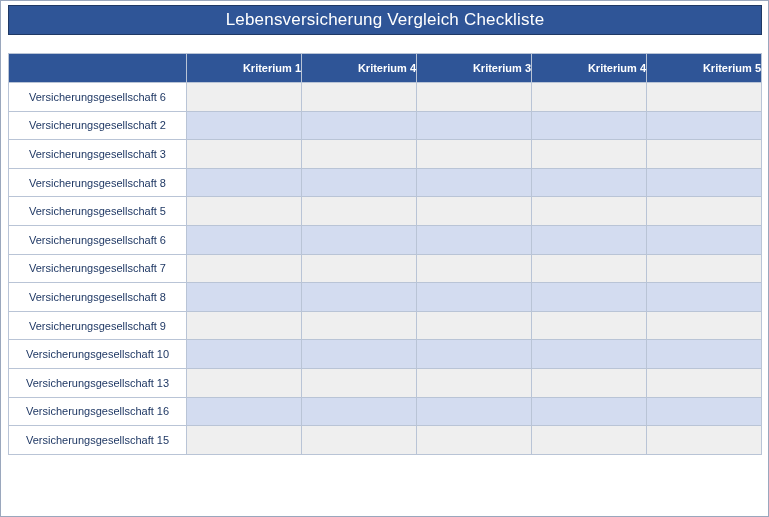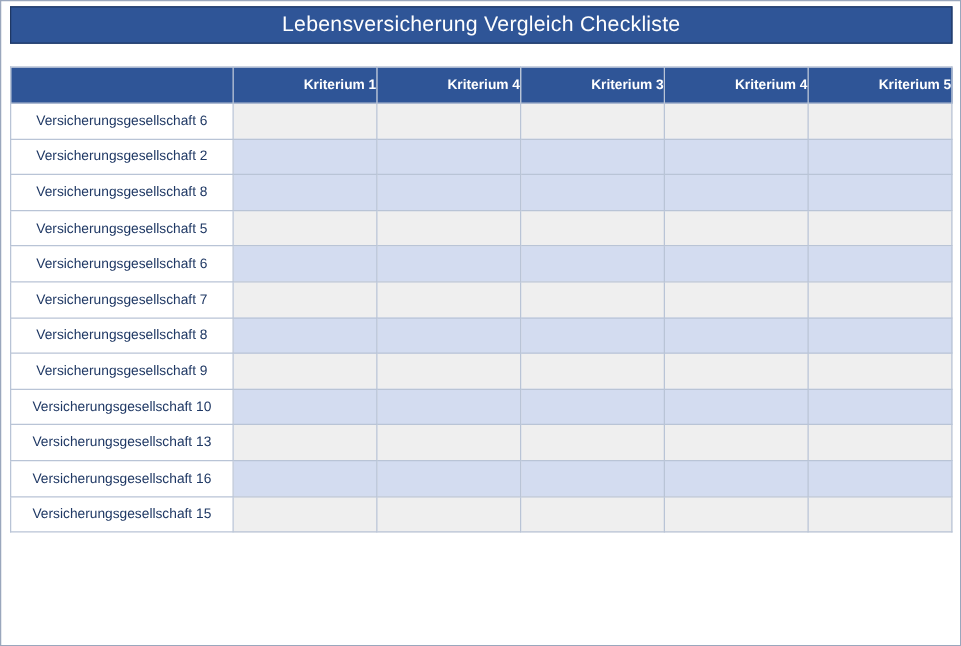--- a/index.html
+++ b/index.html
@@ -118,20 +118,28 @@
         <td class="cell"></td>
       </tr>
       <tr class="alt">
         <td class="rowhead">Versicherungsgesellschaft 2</td>
         <td class="cell"></td>
         <td class="cell"></td>
         <td class="cell"></td>
         <td class="cell"></td>
         <td class="cell"></td>
       </tr>
+      <tr>
+        <td class="rowhead">Versicherungsgesellschaft 3</td>
+        <td class="cell"></td>
+        <td class="cell"></td>
+        <td class="cell"></td>
+        <td class="cell"></td>
+        <td class="cell"></td>
+      </tr>
       <tr class="alt">
         <td class="rowhead">Versicherungsgesellschaft 8</td>
         <td class="cell"></td>
         <td class="cell"></td>
         <td class="cell"></td>
         <td class="cell"></td>
         <td class="cell"></td>
       </tr>
       <tr>
         <td class="rowhead">Versicherungsgesellschaft 5</td>

